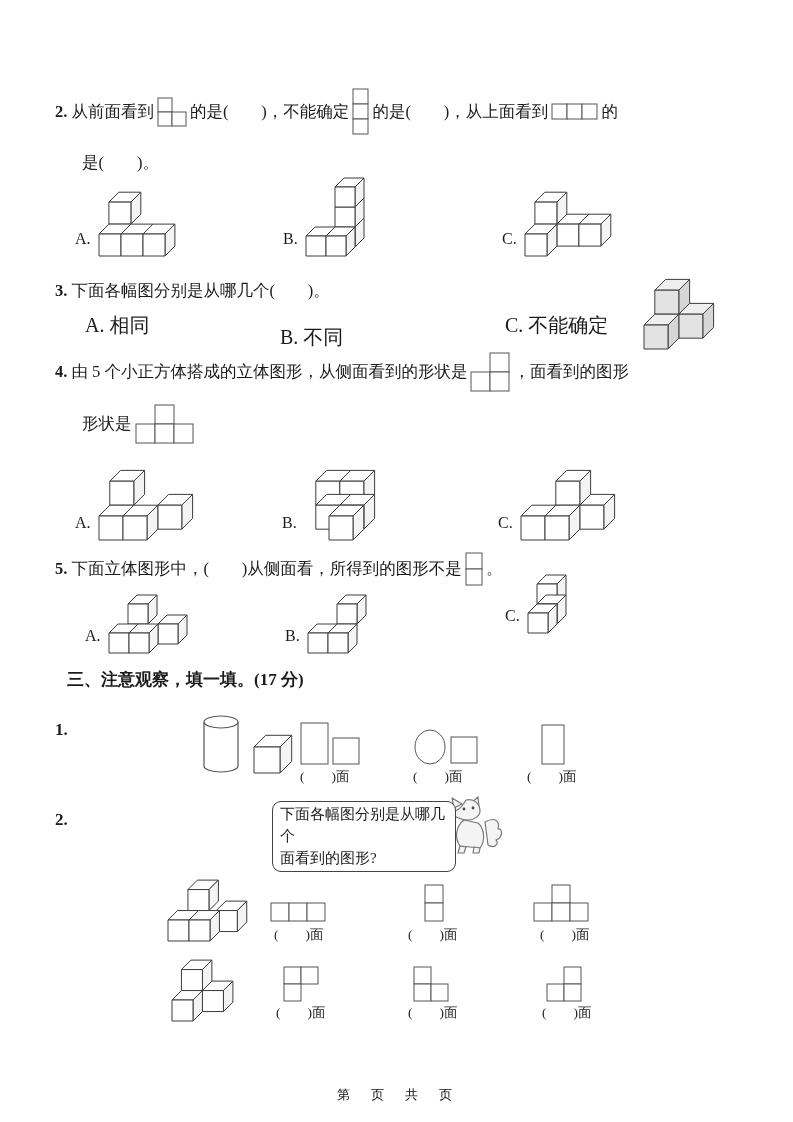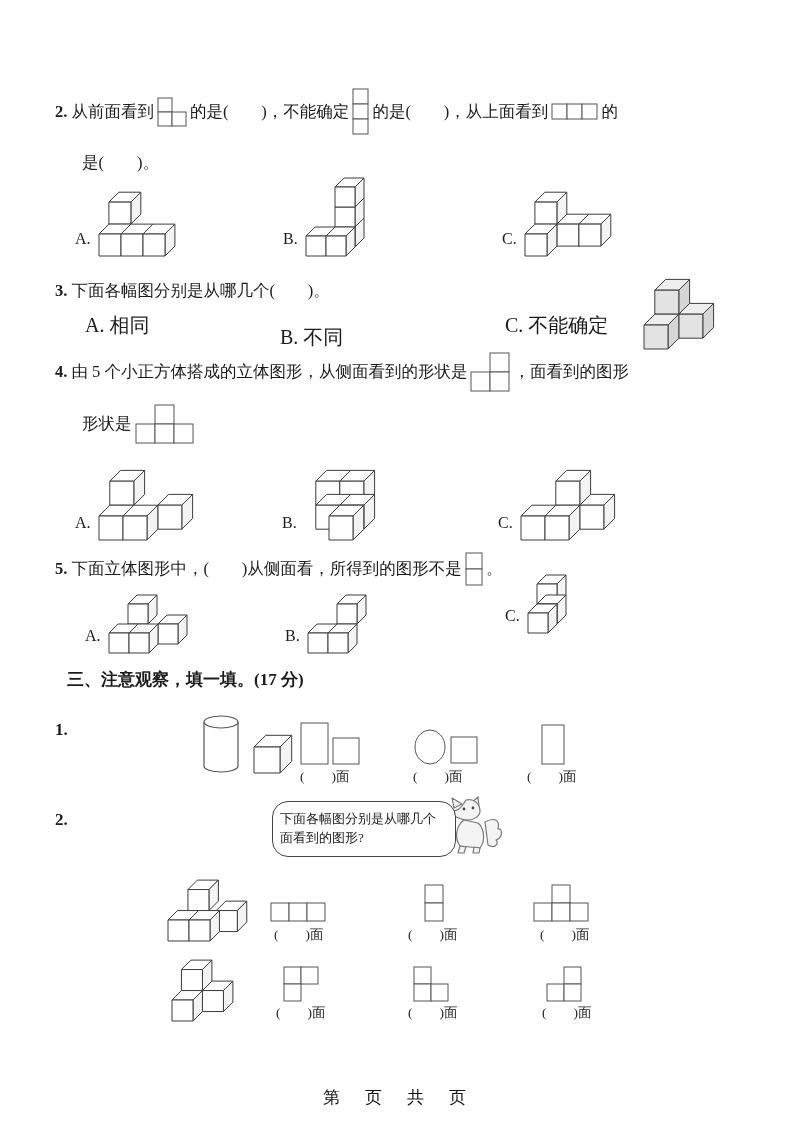--- a/index.html
+++ b/index.html
@@ -12,26 +12,26 @@
   .num{font-weight:bold;margin-right:4px;}
   .opt-row{position:absolute;display:flex;align-items:flex-end;}
   .opt-letter{font-size:16px;margin:0 6px 10px 0;}
   .txt-opt{position:absolute;font-size:20px;}
   .heading{position:absolute;font-weight:bold;font-size:17px;}
   .face-label{position:absolute;font-size:13.5px;color:#222;}
   .fig{display:inline-block;line-height:0;}
   .inline-shape{margin:0 3px;line-height:0;}
   #bubble{
     position:absolute;left:272px;top:801px;width:168px;
-    border:1.3px solid #444;border-radius:16px;padding:8px 7px;
-    font-size:13px;line-height:1.45;background:#fff;z-index:2;
+    border:1.3px solid #444;border-radius:9px;padding:2px 7px;
+    font-size:15px;line-height:1.45;background:#fff;z-index:2;
   }
   #bubble-tail{position:absolute;left:436px;top:812px;z-index:1;}
   #footer{position:absolute;left:0;right:0;top:1086px;text-align:center;
-    font-size:17px;letter-spacing:4px;font-family:"Liberation Sans","DejaVu Sans",sans-serif;color:#111;}
+    font-size:13px;letter-spacing:4px;font-family:"Liberation Sans","DejaVu Sans",sans-serif;color:#111;}
 </style>
 </head>
 <body>
 
 <div id="page">
 
   <div class="line" style="left:55px;top:88px;">
     <span class="num">2.</span>
     <span>从前面看到</span>
     <span class="inline-shape"><svg width="30" height="30">

